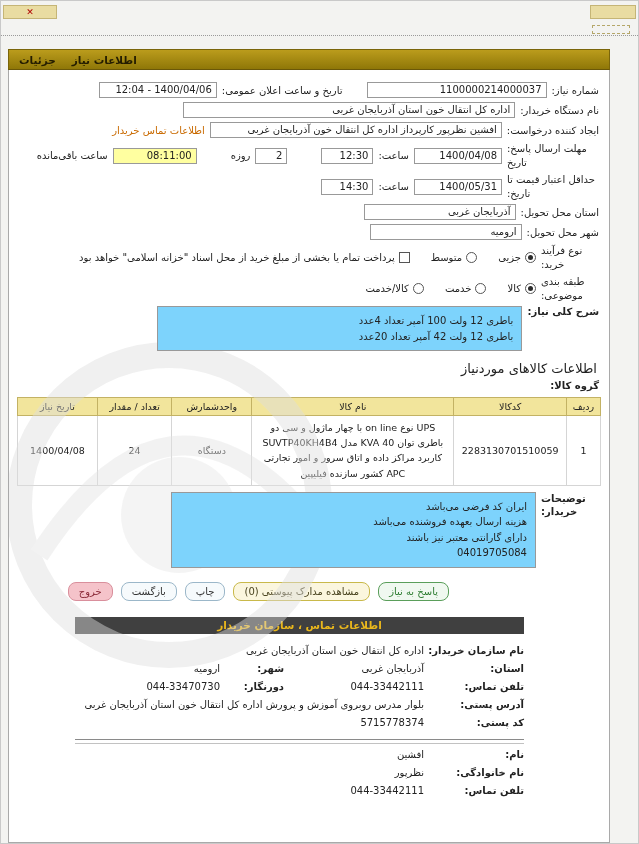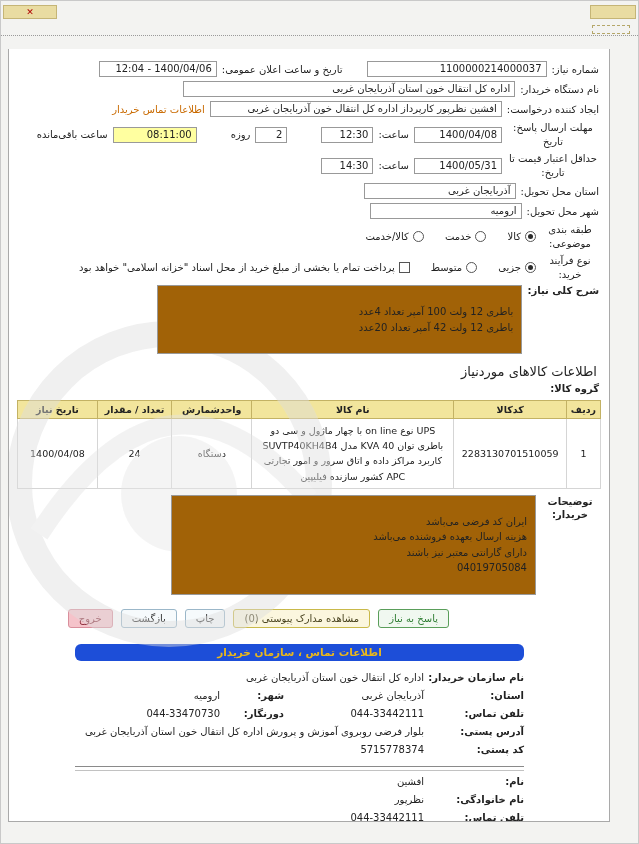--- a/index.html
+++ b/index.html
@@ -28,58 +28,58 @@
   
   .panel {
     position: relative; margin: 0 28px 0 7px; background: #ffffff;
     border: 1px solid #a9a9a9; border-top: none; height: 773px;
     padding-top: 8px; overflow: hidden; direction: rtl;
   }
   .watermark { position: absolute; top: 235px; left: -40px; opacity: .45; pointer-events: none; }
   .row { display: flex; align-items: center; margin: 4px 10px 4px 8px; gap: 5px; position: relative; }
   .row.start { align-items: flex-start; }
   .lbl { white-space: nowrap; color: #222; text-align: center; }
-  .lbl.wrap { white-space: normal; width: 92px; text-align: center; line-height: 1.35; }
+  .lbl.wrap { white-space: normal; width: 92px; text-align: left; line-height: 1.35; }
   .lbl.wrap.narrow { width: 58px; }
   .lbl.b { font-weight: bold; }
   .ibox {
     border: 1px solid #999; background: #fff; height: 16px; line-height: 14px;
     padding: 0 4px; overflow: hidden; white-space: nowrap; cursor: text;
   }
   .yellow { background: #ffffa0; }
-  .tarea { border: 1px solid #999; background: #a16207; white-space: pre-line; padding: 18px 8px; line-height: 1.55; cursor: text; }
+  .tarea { border: 1px solid #999; background: #7dd3fc; white-space: pre-line; padding: 6px 8px; line-height: 1.55; cursor: text; }
   .w30{width:32px}.w50{width:52px}.w60{width:84px}.w85{width:88px}.w120{width:118px}
   .w150{width:152px}.w180{width:180px}.w230{width:230px}.w290{width:292px}.w330{width:332px}.w365{width:365px}
   .gap14{width:14px;flex:none}.gap24{width:24px;flex:none}
   .link { color: #c96a00; cursor: pointer; white-space: nowrap; text-align: center; }
   .radio { width: 11px; height: 11px; border: 1px solid #555; border-radius: 50%; background: #fff; display: inline-block; position: relative; flex: none; cursor: pointer; }
   .radio.on::after { content: ""; position: absolute; left: 2px; top: 2px; right: 2px; bottom: 2px; border-radius: 50%; background: #2b2b2b; }
   .chk { width: 11px; height: 11px; border: 1px solid #555; background: #fff; display: inline-block; flex: none; cursor: pointer; }
   .opt { display: flex; align-items: center; gap: 4px; margin-left: 16px; }
   .section-title { font-weight: normal; margin: 10px 12px 2px; font-size: 13px; }
   
   .table-wrap { margin: 6px 8px; }
   table.items { width: 100%; border-collapse: collapse; font-size: 9.5px; background:#fff; }
-  table.items th { background: #f2e59c; border: 1px solid #c3b264; font-weight: bold; padding: 3px 2px; }
+  table.items th { background: #f2e59c; border: 1px solid #c3b264; font-weight: normal; padding: 3px 2px; }
   table.items td { border: 1px solid #d5d5d5; padding: 4px 4px; text-align: center; vertical-align: middle; background: #fff; }
   td.name { line-height: 1.6; }
   
   .btnrow { display: flex; gap: 8px; margin: 14px 0 10px; padding-right: 160px; }
   .btn {
-    border-radius: 3px; padding: 2px 10px; font-size: 10px; font-family: inherit;
+    border-radius: 8px; padding: 2px 10px; font-size: 10px; font-family: inherit;
     background: #fafafa; border: 1px solid #9bb7c9; color: #333; cursor: pointer; height: 19px; white-space: nowrap;
   }
   .btn.green { border-color: #5a9e5a; color: #2e7d32; background: #f0f8f0; }
   .btn.khaki { border-color: #c9b94a; background: #fbf6de; color: #4a4420; }
   .btn.blue  { background: #f6fafc; }
   .btn.pink  { background: #f5c3ca; border-color: #d98f9c; color: #8a2a38; }
   
   .contact-bar {
-    margin: 16px 85px 10px 66px; background: #1d4ed8; color: #eab71c;
-    text-align: center; font-size: 10.5px; height: 17px; line-height: 17px; font-weight: bold; border-radius: 6px;
+    margin: 16px 85px 10px 66px; background: #404040; color: #eab71c;
+    text-align: center; font-size: 10.5px; height: 17px; line-height: 17px; font-weight: bold;
   }
   .frow { display: flex; align-items: flex-start; margin: 4px 85px 4px 66px; line-height: 1.4; }
   .flabel { font-weight: bold; width: 100px; flex: none; }
   .fval { min-width: 140px; }
   .flabel2 { font-weight: bold; width: 64px; flex: none; }
   .hrline { border-top: 1px solid #8a8a8a; margin: 9px 85px 0 66px; }
   .hrline.light { border-top-color: #c2c2c2; margin-top: 3px; }
   .sub-header { font-weight: bold; margin: 12px 85px 6px 66px; }
 </style>
 </head>
@@ -89,20 +89,24 @@
 
   <div class="topstrip">
     <div class="top-box left">
       <span>✕</span>
     </div>
     <div class="top-box right"></div>
     <div class="small-dash"></div>
     <div class="dotline"></div>
   </div>
 
+  <div class="tabbar">
+    <span class="tab">جزئیات</span>
+    <span class="tab">اطلاعات نیاز</span>
+  </div>
 
   <div class="panel">
 
     <svg class="watermark" width="400" height="400" viewBox="0 0 400 400">
       <circle cx="200" cy="200" r="150" fill="none" stroke="#dedede" stroke-width="26"></circle>
       <path d="M70,250 Q200,50 340,215" fill="none" stroke="#e4e4e4" stroke-width="20"></path>
       <circle cx="210" cy="210" r="58" fill="#e8e8e8"></circle>
     </svg>
 
     <div class="row">
@@ -148,48 +152,48 @@
       <span class="lbl">استان محل تحویل:</span>
       <div class="ibox w150">آذربایجان غربی</div>
     </div>
 
     <div class="row">
       <span class="lbl">شهر محل تحویل:</span>
       <div class="ibox w150">ارومیه</div>
     </div>
 
     <div class="row">
+      <span class="lbl wrap narrow">نوع فرآیند خرید:</span>
+      <span class="opt">
+        <span class="radio on"></span>
+        <span class="lbl">جزیی</span>
+      </span>
+      <span class="opt">
+        <span class="radio"></span>
+        <span class="lbl">متوسط</span>
+      </span>
+      <span class="opt">
+        <span class="chk"></span>
+        <span>پرداخت تمام یا بخشی از مبلغ خرید از محل اسناد "خزانه اسلامی" خواهد بود</span>
+      </span>
+    </div>
+
+    <div class="row">
       <span class="lbl wrap narrow">طبقه بندی موضوعی:</span>
       <span class="opt">
         <span class="radio on"></span>
         <span class="lbl">کالا</span>
       </span>
       <span class="opt">
         <span class="radio"></span>
         <span class="lbl">خدمت</span>
       </span>
       <span class="opt">
         <span class="radio"></span>
         <span class="lbl">کالا/خدمت</span>
-      </span>
-    </div>
-
-    <div class="row">
-      <span class="lbl wrap narrow">نوع فرآیند خرید:</span>
-      <span class="opt">
-        <span class="radio on"></span>
-        <span class="lbl">جزیی</span>
-      </span>
-      <span class="opt">
-        <span class="radio"></span>
-        <span class="lbl">متوسط</span>
-      </span>
-      <span class="opt">
-        <span class="chk"></span>
-        <span>پرداخت تمام یا بخشی از مبلغ خرید از محل اسناد "خزانه اسلامی" خواهد بود</span>
       </span>
     </div>
 
     <div class="row start">
       <span class="lbl b">شرح کلی نیاز:</span>
       <div class="tarea w365" style="min-height:44px">باطری 12 ولت 100 آمپر تعداد 4عدد
 باطری 12 ولت 42 آمپر تعداد 20عدد</div>
     </div>
 
     <div class="section-title">اطلاعات کالاهای موردنیاز</div>
@@ -252,21 +256,21 @@
       <span>ارومیه</span>
     </div>
     <div class="frow">
       <span class="flabel">تلفن تماس:</span>
       <span class="fval">044-33442111</span>
       <span class="flabel2">دورنگار:</span>
       <span>044-33470730</span>
     </div>
     <div class="frow">
       <span class="flabel">آدرس پستی:</span>
-      <span>بلوار فرضی روبروی آموزش و پرورش اداره کل انتقال خون استان آذربایجان غربی</span>
+      <span>بلوار مدرس روبروی آموزش و پرورش اداره کل انتقال خون استان آذربایجان غربی</span>
     </div>
     <div class="frow">
       <span class="flabel">کد پستی:</span>
       <span>5715778374</span>
     </div>
 
     <div class="hrline"></div>
     <div class="hrline light"></div>
 
     <div class="frow">

